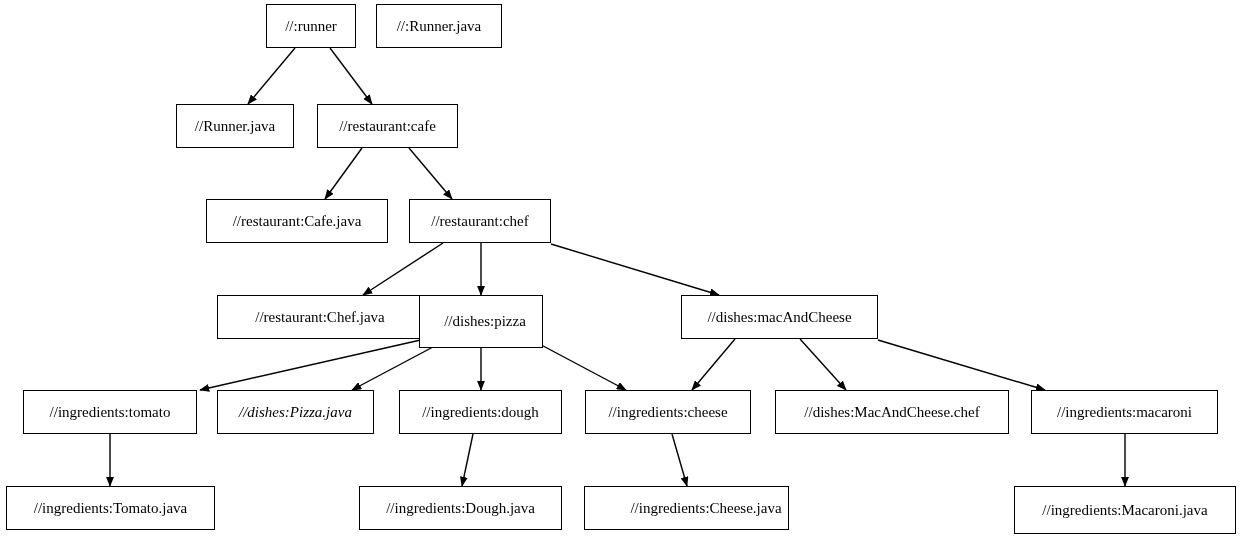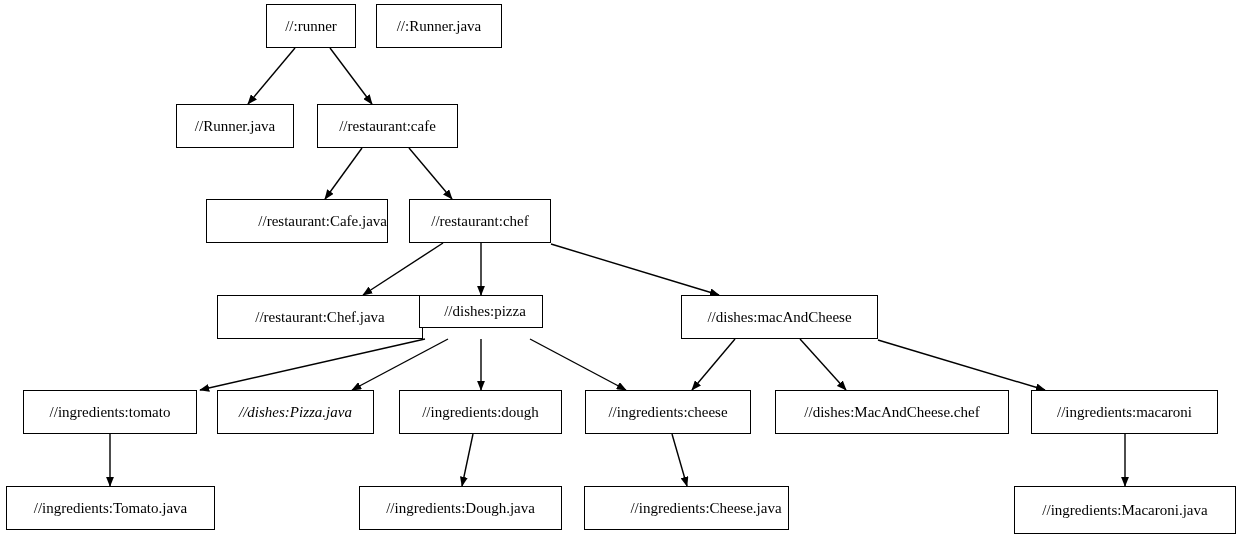--- a/index.html
+++ b/index.html
@@ -88,30 +88,30 @@
       </div>
       <div class="node" style="left: 376px; top: 4px; width: 126px; height: 44px; border-color: rgb(0, 0, 0); background: rgb(255, 255, 255);">
         <span class="node-label" style="font-size: 15px;">//:Runner.java</span>
       </div>
       <div class="node" style="left: 176px; top: 104px; width: 118px; height: 44px; border-color: rgb(0, 0, 0); background: rgb(255, 255, 255);">
         <span class="node-label" style="font-size: 15px;">//Runner.java</span>
       </div>
       <div class="node" style="left: 317px; top: 104px; width: 141px; height: 44px; border-color: rgb(0, 0, 0); background: rgb(255, 255, 255);">
         <span class="node-label" style="font-size: 15px;">//restaurant:cafe</span>
       </div>
-      <div class="node" style="left: 206px; top: 199px; width: 182px; height: 44px; border-color: rgb(0, 0, 0); background: rgb(255, 255, 255); justify-content: flex-end;">
+      <div class="node" style="left: 206px; top: 199px; width: 182px; height: 44px; border-color: rgb(0, 0, 0); background: rgb(255, 255, 255);">
         <span class="node-label" style="font-size: 15px;">//restaurant:Cafe.java</span>
       </div>
       <div class="node" style="left: 409px; top: 199px; width: 142px; height: 44px; border-color: rgb(0, 0, 0); background: rgb(255, 255, 255);">
         <span class="node-label" style="font-size: 15px;">//restaurant:chef</span>
       </div>
       <div class="node" style="left: 217px; top: 295px; width: 206px; height: 44px; border-color: rgb(0, 0, 0); background: rgb(255, 255, 255);">
         <span class="node-label" style="font-size: 15px;">//restaurant:Chef.java</span>
       </div>
-      <div class="node" style="left: 419px; top: 295px; width: 124px; height: 33px; border-color: rgb(0, 0, 0); background: rgb(255, 255, 255); padding-left: 8px;">
+      <div class="node" style="left: 419px; top: 295px; width: 124px; height: 53px; border-color: rgb(0, 0, 0); background: rgb(255, 255, 255); padding-left: 8px;">
         <span class="node-label" style="font-size: 15px;">//dishes:pizza</span>
       </div>
       <div class="node" style="left: 681px; top: 295px; width: 197px; height: 44px; border-color: rgb(0, 0, 0); background: rgb(255, 255, 255);">
         <span class="node-label" style="font-size: 15px;">//dishes:macAndCheese</span>
       </div>
       <div class="node" style="left: 23px; top: 390px; width: 174px; height: 44px; border-color: rgb(0, 0, 0); background: rgb(255, 255, 255);">
         <span class="node-label" style="font-size: 15px;">//ingredients:tomato</span>
       </div>
       <div class="node" style="left: 217px; top: 390px; width: 157px; height: 44px; border-color: rgb(0, 0, 0); background: rgb(255, 255, 255);">
         <span class="node-label" style="font-size: 15px; font-style: italic;">//dishes:Pizza.java</span>

